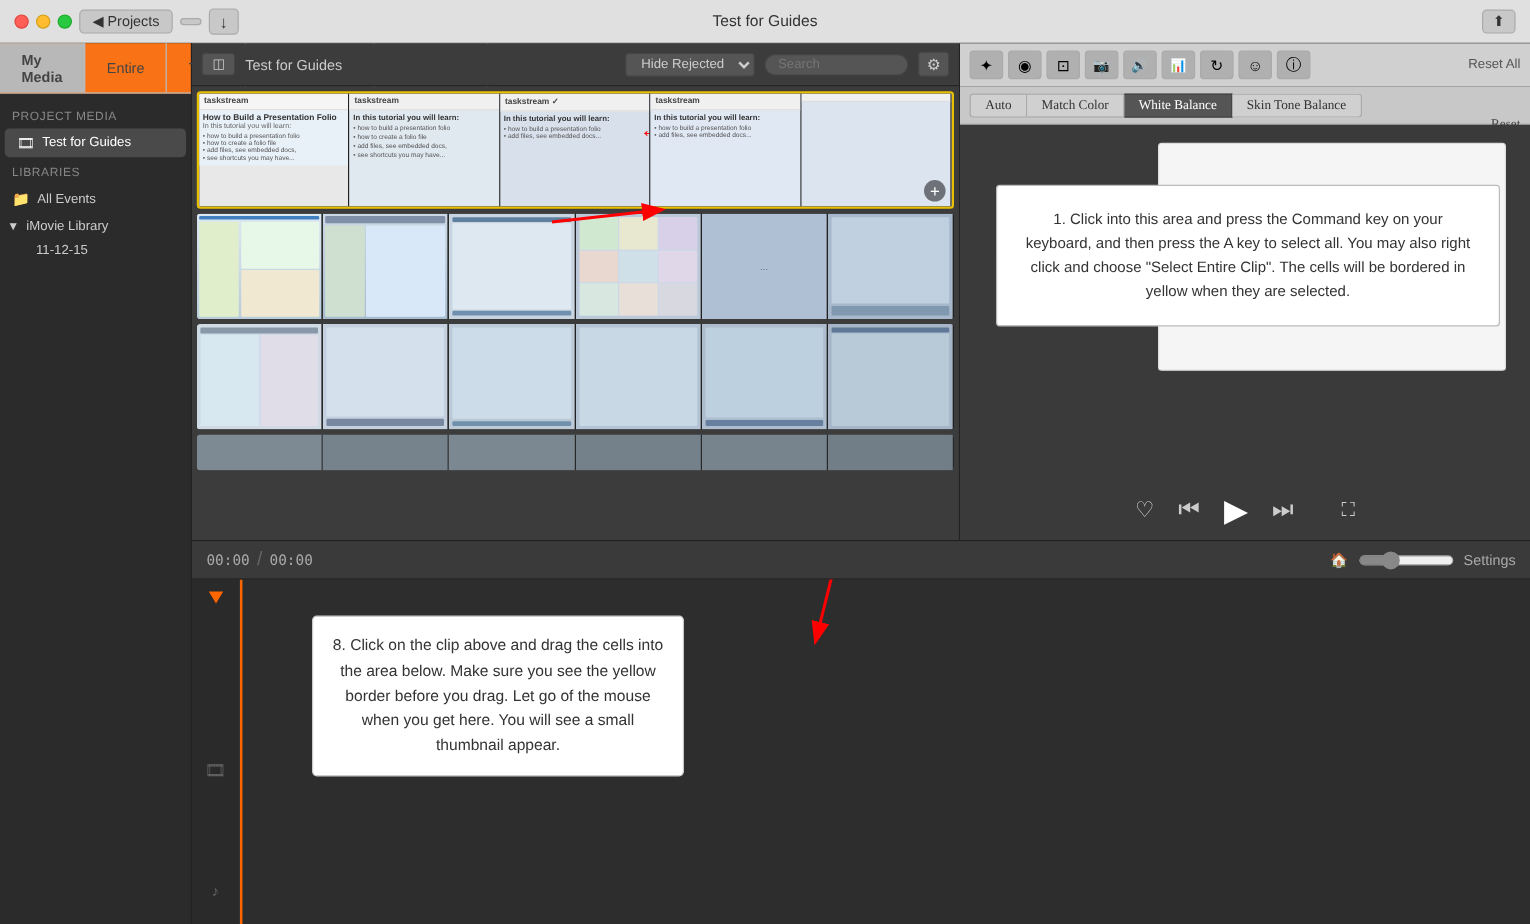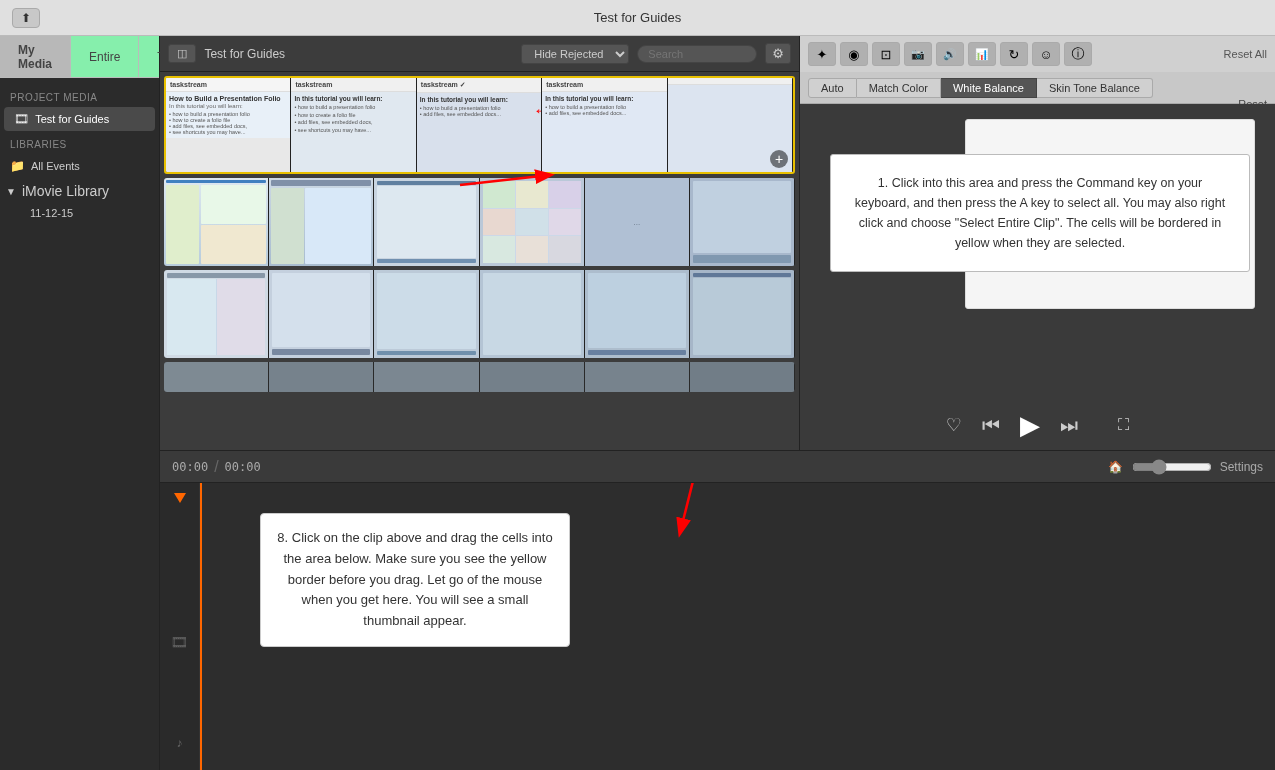--- a/index.html
+++ b/index.html
@@ -83,30 +83,38 @@
     .settings-btn { margin-left: auto; font-size: 12px; color: #aaa; cursor: pointer; background: none; border: none; }
     .timeline-content { flex: 1; display: flex; position: relative; overflow: hidden; }
 
     
     .guide-box { background: #fff; border: 1px solid #ccc; border-radius: 4px; padding: 14px 16px; font-size: 13px; color: #333; text-align: center; line-height: 1.6; position: absolute; }
   </style>
 </head>
 <body>
 
 <div class="titlebar">
+  <div class="titlebar-controls">
+    <div class="traffic-light tl-red"></div>
+    <div class="traffic-light tl-yellow"></div>
+    <div class="traffic-light tl-green"></div>
+    <button class="titlebar-btn">◀ Projects</button>
+    <button class="titlebar-icon-btn" style="font-size:14px;"></button>
+    <button class="titlebar-icon-btn">↓</button>
+  </div>
   <span class="titlebar-title">Test for Guides</span>
   <div class="titlebar-right">
     <button class="titlebar-icon-btn" style="font-size:12px;">⬆</button>
   </div>
 </div>
 
 <div class="app-body">
 
   <div class="sidebar">
-    <div class="top-toolbar" style="height:42px; background:#86efac; border-bottom:1px solid #bbb;">
+    <div class="top-toolbar" style="height:42px; background:#f97316; border-bottom:1px solid #bbb;">
       <div class="media-tabs">
         <div class="media-tab active">My Media</div>
         <div class="media-tab">Entire</div>
         <div class="media-tab">Titles</div>
         <div class="media-tab">Backgrounds</div>
         <div class="media-tab">Transitions</div>
       </div>
     </div>
     <div style="padding-top:6px;">
       <div class="sidebar-section-label">PROJECT MEDIA</div>
@@ -114,21 +122,21 @@
         <span style="font-size:12px;">🎞</span>
         <span style="font-size:11px;">Test for Guides</span>
       </div>
       <div class="sidebar-section-label">LIBRARIES</div>
       <div class="sidebar-item">
         <span style="font-size:12px;">📁</span>
         <span style="font-size:11px;">All Events</span>
       </div>
       <div class="sidebar-item" style="padding-left:6px;">
         <span style="font-size:10px;">▼</span>
-        <span style="font-size:14px;">iMovie Library</span>
+        <span style="font-size:11px;">iMovie Library</span>
       </div>
       <div class="sidebar-sub-item active" style="padding-left:30px; font-size:11px; color:#ccc;">11-12-15</div>
     </div>
   </div>
 
   <div class="content-area">
 
     <div class="main-split" style="height: 420px;">
 
       <div class="browser-panel">
@@ -308,21 +316,21 @@
           <button class="color-btn">⊡</button>
           <button class="color-btn" style="font-size:11px;">📷</button>
           <button class="color-btn" style="font-size:11px;">🔊</button>
           <button class="color-btn" style="font-size:11px;">📊</button>
           <button class="color-btn">↻</button>
           <button class="color-btn">☺</button>
           <button class="color-btn">ⓘ</button>
           <span style="margin-left:auto; font-size:11px; color:#555; cursor:pointer;">Reset All</span>
         </div>
 
-        <div style="height:32px; background:#c8c8c8; display:flex; align-items:center; padding:0 8px; gap:0; border-bottom:1px solid #aaa;">
+        <div style="height:32px; background:#c8c8c8; display:flex; align-items:center; padding:0 8px; gap:0; border-bottom:1px solid #aaa;font-family:Liberation Serif, serif;">
           <div class="color-mode-tab" style="background:#d0d0d0; border:1px solid #aaa; padding:3px 12px; font-size:11px; color:#333; cursor:pointer; border-radius:3px 0 0 3px;">Auto</div>
           <div class="color-mode-tab" style="background:#d0d0d0; border:1px solid #aaa; border-left:none; padding:3px 12px; font-size:11px; color:#333; cursor:pointer;">Match Color</div>
           <div class="color-mode-tab active" style="background:#555; border:1px solid #444; border-left:none; padding:3px 12px; font-size:11px; color:#fff; cursor:pointer;">White Balance</div>
           <div class="color-mode-tab" style="background:#d0d0d0; border:1px solid #aaa; border-left:none; padding:3px 12px; font-size:11px; color:#333; cursor:pointer; border-radius:0 3px 3px 0;">Skin Tone Balance</div>
           <span style="margin-left:auto; font-size:11px; color:#444; cursor:pointer;margin-top:32px;">Reset</span>
         </div>
 
         <div class="viewer-content" style="position:relative; flex:1; display:flex; align-items:center; justify-content:center; background:#3a3a3a; overflow:hidden;">
 
           <div style="position:absolute; top:15px; right:20px; width:290px; height:190px; background:#f5f5f5; border:1px solid #ddd; border-radius:3px; display:flex; flex-direction:column; align-items:center; justify-content:center; z-index:1;">

